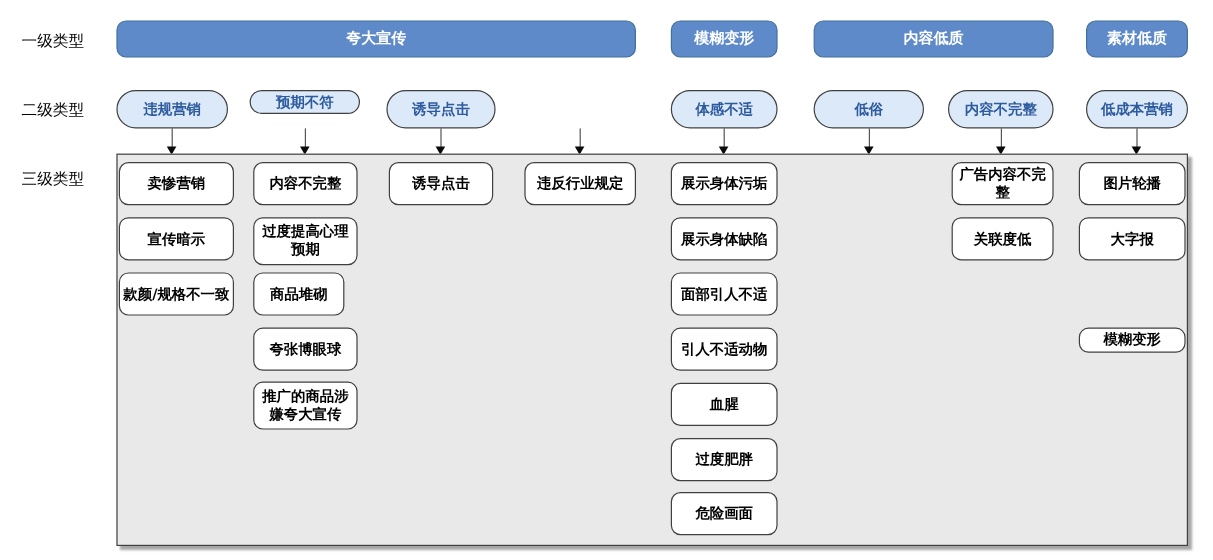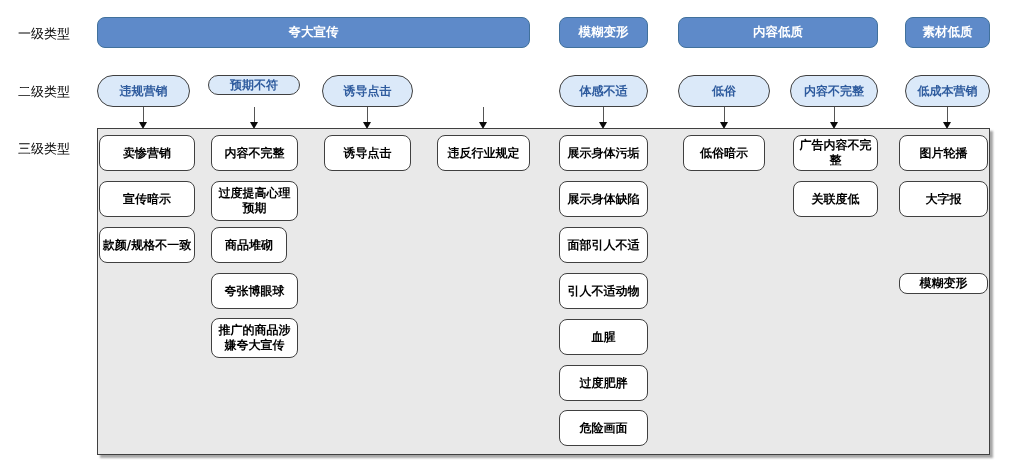--- a/index.html
+++ b/index.html
@@ -111,21 +111,20 @@
   <div class="l3box" style="left:437px;top:135px;width:93px;height:36px">违反行业规定</div>
 
   <div class="l3box" style="left:559px;top:135px;width:89px;height:36px">展示身体污垢</div>
   <div class="l3box" style="left:559px;top:181px;width:89px;height:36px">展示身体缺陷</div>
   <div class="l3box" style="left:559px;top:227px;width:89px;height:36px">面部引人不适</div>
   <div class="l3box" style="left:559px;top:273px;width:89px;height:36px">引人不适动物</div>
   <div class="l3box" style="left:559px;top:319px;width:89px;height:36px">血腥</div>
   <div class="l3box" style="left:559px;top:365px;width:89px;height:36px">过度肥胖</div>
   <div class="l3box" style="left:559px;top:410px;width:89px;height:36px">危险画面</div>
 
-  <div class="l3box" style="left:683px;top:135px;width:82px;height:36px">低俗暗示</div>
 
   <div class="l3box" style="left:793px;top:135px;width:85px;height:36px">广告内容不完整</div>
   <div class="l3box" style="left:793px;top:181px;width:85px;height:36px">关联度低</div>
 
   <div class="l3box" style="left:899px;top:135px;width:89px;height:36px">图片轮播</div>
   <div class="l3box" style="left:899px;top:181px;width:89px;height:36px">大字报</div>
   <div class="l3box" style="left:899px;top:273px;width:89px;height:21px">模糊变形</div>
 
 </div>
 

